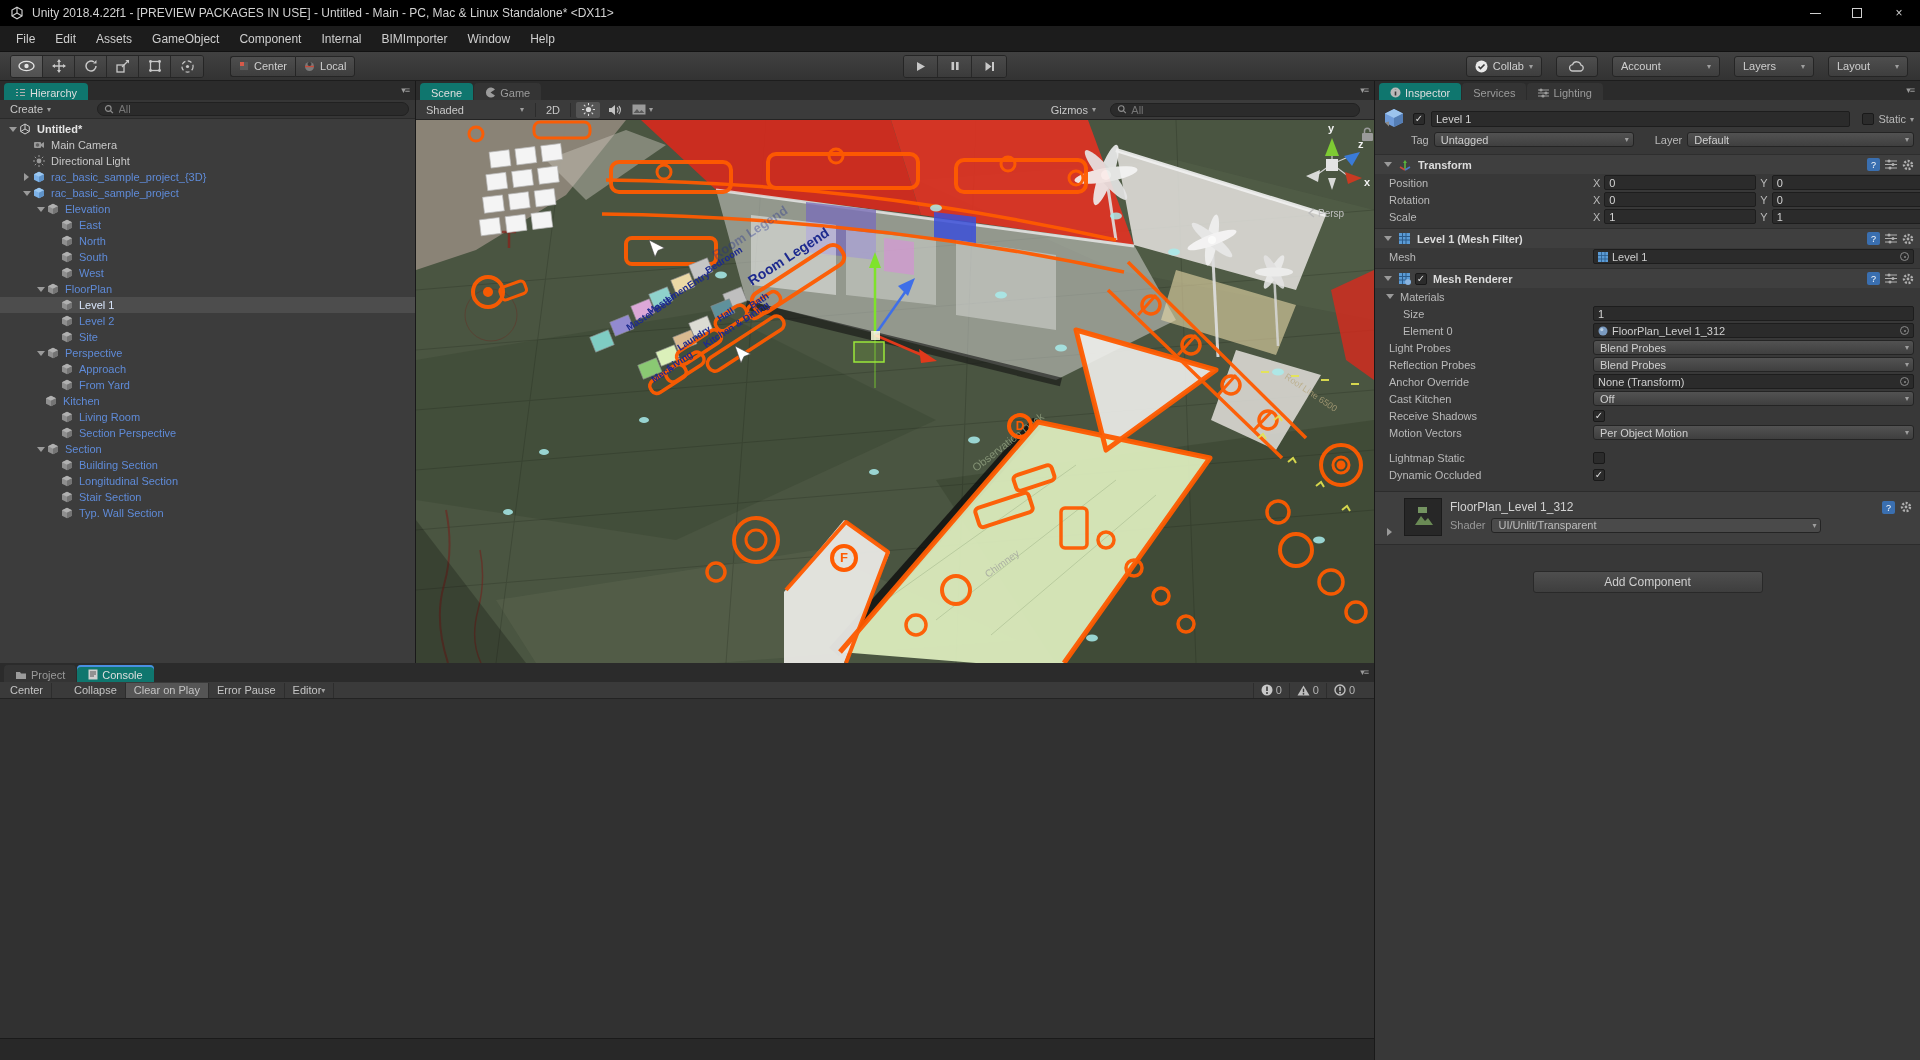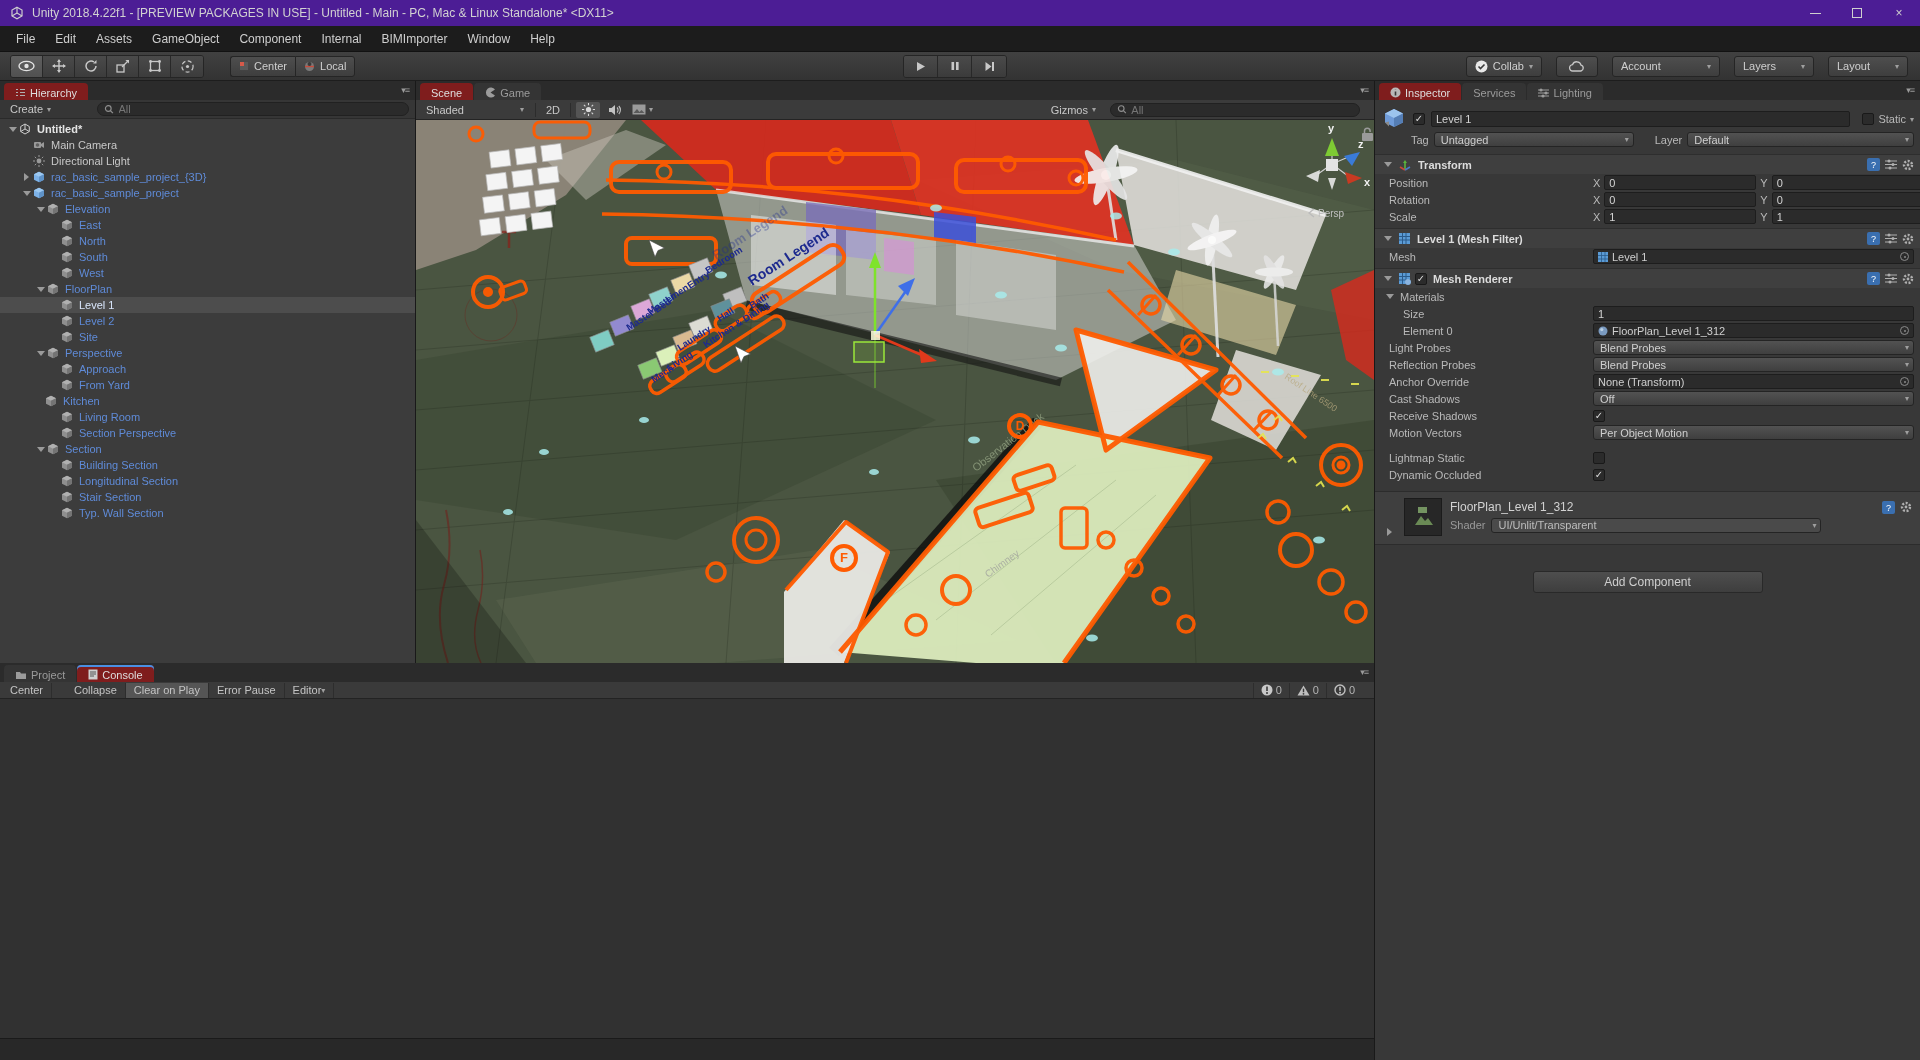--- a/index.html
+++ b/index.html
@@ -1,21 +1,21 @@
 <!DOCTYPE html>
 <html><head>
 <meta charset="utf-8">
 <style>
   *{box-sizing:border-box;margin:0;padding:0;user-select:none}
   html,body{width:1920px;height:1060px;overflow:hidden}
   body{background:#191919;font-family:"Liberation Sans",sans-serif;font-size:11px;color:#b8b8b8;position:relative}
   svg text{font-family:"Liberation Sans",sans-serif}
 
   
-  .titlebar{position:absolute;left:0;top:0;right:0;height:26px;background:#4c1d95;display:flex;align-items:center;color:#d2d2d2;font-size:12px}
+  .titlebar{position:absolute;left:0;top:0;right:0;height:26px;background:#000000;display:flex;align-items:center;color:#d2d2d2;font-size:12px}
   .titlebar .uicon{margin:0 8px 0 10px;width:14px;height:14px}
   .wincontrols{margin-left:auto;display:flex;align-items:center;height:100%}
   .winbtn{width:42px;height:100%;display:flex;align-items:center;justify-content:center;color:#cfcfcf}
   .glyph-min{width:11px;height:1px;background:#cfcfcf}
   .glyph-max{width:10px;height:10px;border:1px solid #cfcfcf}
   .menubar{position:absolute;left:0;top:26px;right:0;height:26px;background:#1c1c1c;display:flex;align-items:center;padding-left:6px;border-bottom:1px solid #121212}
   .menu-item{padding:0 10px;height:100%;display:flex;align-items:center;color:#cfcfcf;font-size:12px}
 
   
   .toolbar{position:absolute;left:0;top:52px;right:0;height:29px;background:linear-gradient(#414141,#333);border-bottom:1px solid #1d1d1d;display:flex;align-items:center}
@@ -29,21 +29,21 @@
   .playgroup{position:absolute;left:903px;display:flex;border:1px solid #252525;border-radius:3px;overflow:hidden}
   .playbtn{width:34px;height:21px;background:linear-gradient(#4a4a4a,#3b3b3b);display:flex;align-items:center;justify-content:center;border-right:1px solid #282828}
   .playbtn:last-child{border-right:none}
   .tb-right{position:absolute;right:12px;display:flex;gap:14px;align-items:center}
   .ddarrow{font-size:8px;color:#9f9f9f}
 
   
   .panel{position:absolute;background:#383838}
   .tabbar{height:19px;background:#2b2b2b;display:flex;align-items:flex-end;padding-left:4px;position:relative}
   .tab{height:17px;padding:2px 11px 0;margin-right:1px;background:#343434;border-radius:4px 4px 0 0;color:#9b9b9b;display:flex;gap:4px;align-items:center}
-  .tab.active{background:#7f1d1d;color:#dedede}
+  .tab.active{background:#0f766e;color:#dedede}
   .tab.focused{box-shadow:inset 0 2px 0 #4a8fe2}
   .panelmenu{position:absolute;right:6px;top:4px;color:#9a9a9a;font-size:9px;letter-spacing:-1px}
 
   
   #hierarchy{left:0;top:81px;width:415px;height:582px;display:flex;flex-direction:column}
   .h-header{height:19px;background:#363636;border-bottom:1px solid #2a2a2a;display:flex;align-items:center;padding:0 6px;gap:6px}
   .createbtn{color:#c8c8c8;display:flex;gap:4px;align-items:center;padding:0 4px}
   .searchpill{flex:1;max-width:312px;margin-left:36px;height:14px;background:#2b2b2b;border:1px solid #212121;border-radius:8px;display:flex;align-items:center;padding:0 6px;gap:4px}
   .searchpill input{background:transparent;border:none;outline:none;color:#888;font-size:11px;width:100%;font-family:"Liberation Sans",sans-serif}
   .h-tree{flex:1;background:#3c3c3c;overflow:hidden;padding-top:2px}
@@ -1033,21 +1033,21 @@
         </div>
     </div>
     <div class="irow">
       <span class="ilabel">Anchor Override</span>
       <div class="objf">
         <span>None (Transform)</span>
         <span class="picker"></span>
       </div>
     </div>
     <div class="irow">
-      <span class="ilabel">Cast Shadows</span>
+      <span class="ilabel">Cast Kitchen</span>
       <div class="dd">
           <span>Off</span>
           <span class="ddarrow">▾</span>
         </div>
     </div>
     <div class="irow">
       <span class="ilabel">Receive Shadows</span>
       <span class="cb checked"></span>
     </div>
     <div class="irow">

